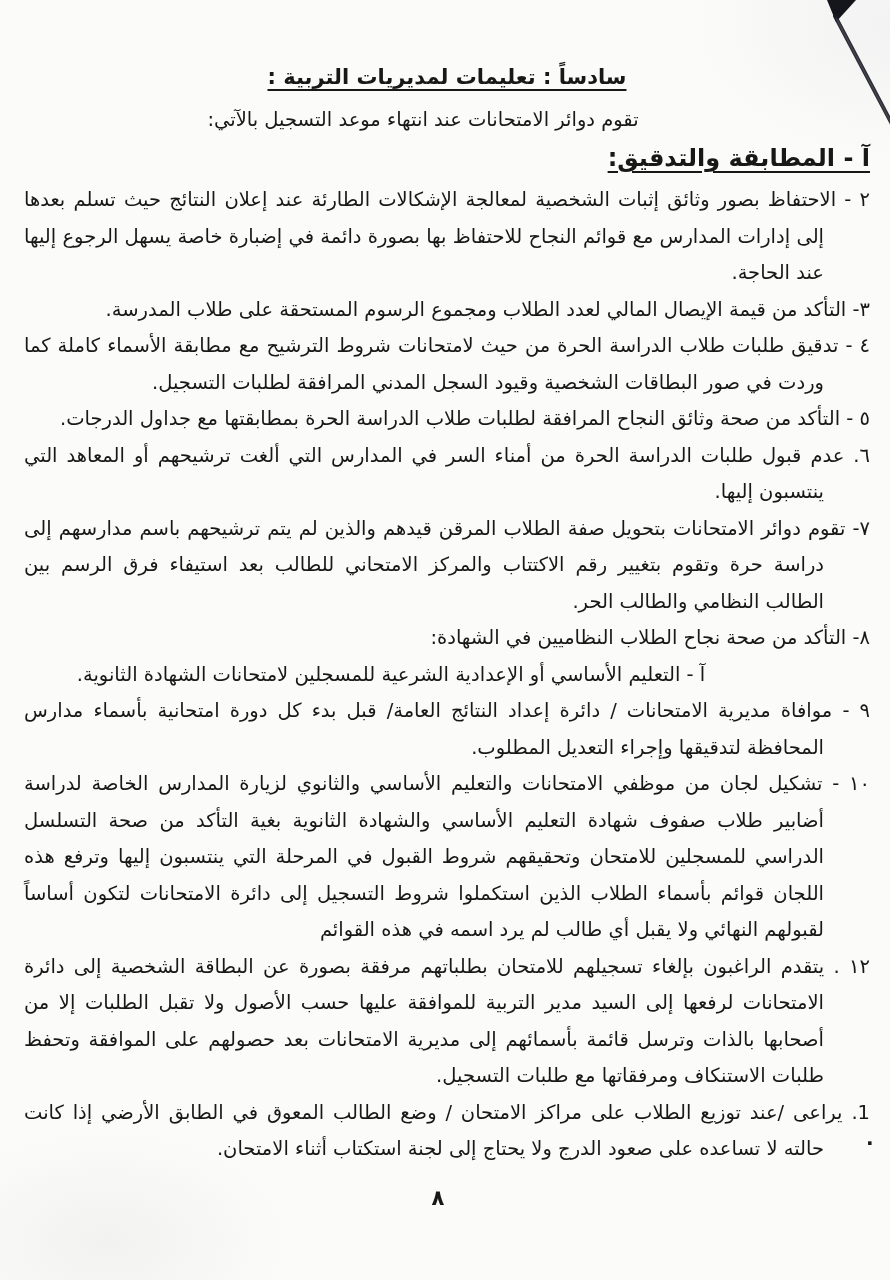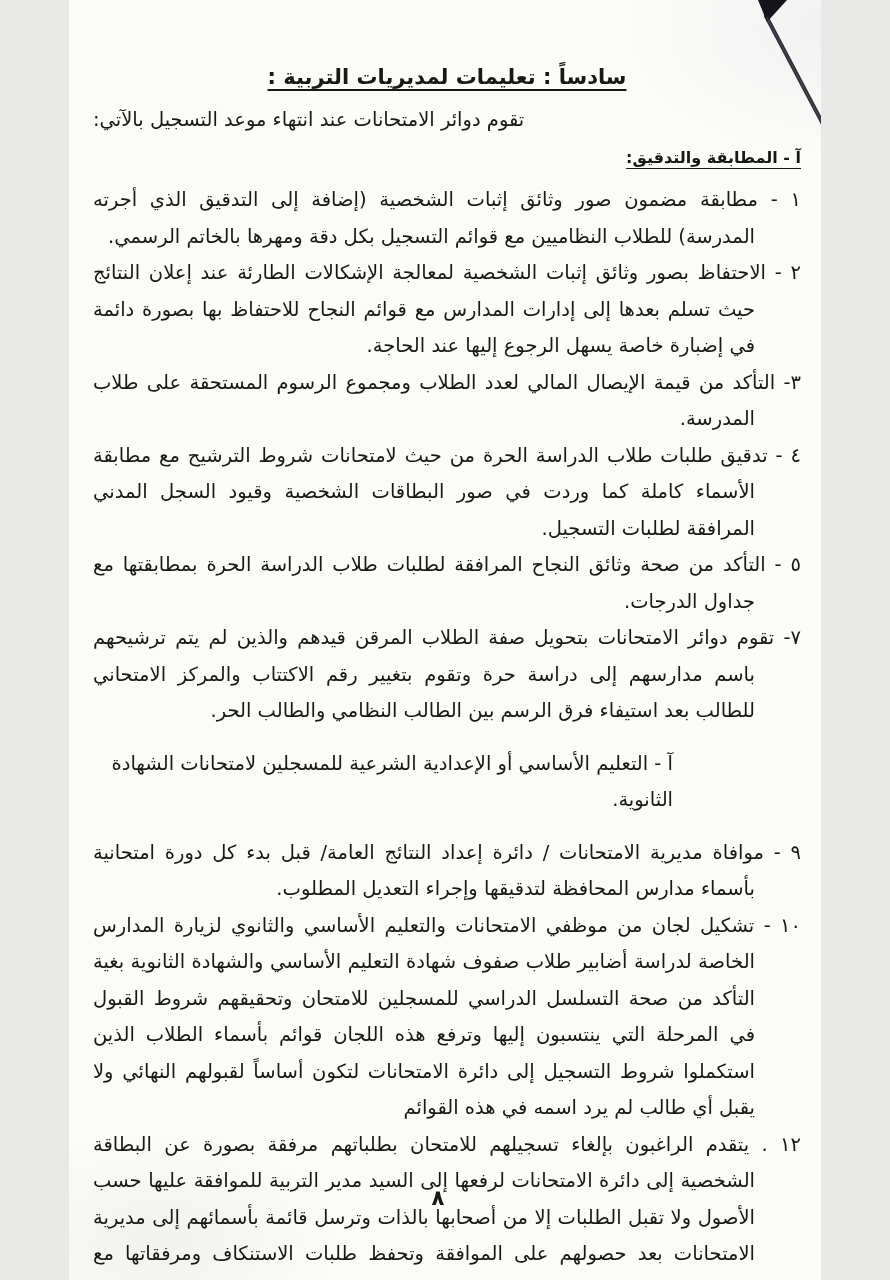--- a/index.html
+++ b/index.html
@@ -2,21 +2,21 @@
 <html lang="ar" dir="rtl"><head>
 <meta charset="utf-8">
 <style>
   html, body {
     margin: 0;
     padding: 0;
     background: #e9e9e7;
   }
   .page {
     position: relative;
-    width: 752px;
+    width: 890px;
     height: 1280px;
     margin: 0 auto;
     background:
       radial-gradient(ellipse 260px 160px at 12% 97%, rgba(120,120,115,0.07), rgba(0,0,0,0) 70%),
       radial-gradient(ellipse 300px 200px at 100% 2%, rgba(160,165,180,0.10), rgba(0,0,0,0) 65%),
       #fbfbf9;
     overflow: hidden;
     direction: rtl;
     font-family: "DejaVu Sans", sans-serif;
     color: #181816;
@@ -42,26 +42,26 @@
     line-height: 34px;
     margin: 0 0 8px 0;
   }
   .doc-title .u {
     text-decoration: underline;
     text-underline-offset: 5px;
   }
   .intro-line {
     font-size: 19.5px;
     line-height: 36px;
-    text-align: left;
+    text-align: center;
     padding-right: 48px;
     margin: 0 0 2px 0;
   }
   .section-heading {
-    font-size: 16px;
+    font-size: 24px;
     font-weight: bold;
     line-height: 36px;
     margin: 0 0 6px 0;
   }
   .section-heading .u {
     text-decoration: underline;
     text-underline-offset: 5px;
   }
   .items {
     font-size: 19.5px;
@@ -71,24 +71,24 @@
     text-align: justify;
     padding-right: 46px;
     text-indent: -46px;
     margin: 0;
   }
   .item .num {
     white-space: nowrap;
   }
   .sub-item {
     line-height: 36.5px;
-    text-align: right;
+    text-align: center;
     padding-right: 112px;
     text-indent: 0;
-    margin: 16px;
+    margin: 0;
   }
   .page-number {
     position: absolute;
     top: 1186px;
     left: 0;
     right: 14px;
     text-align: center;
     font-size: 21px;
     font-weight: bold;
   }
@@ -118,24 +118,20 @@
     </h1>
 
     <p class="intro-line">تقوم دوائر الامتحانات عند انتهاء موعد التسجيل بالآتي:</p>
 
     <h2 class="section-heading">
       <span class="u">آ - المطابقة والتدقيق:</span>
     </h2>
 
     <div class="items">
 
-      <p class="item">
-        <span class="num">١ -</span>
-        <span>مطابقة مضمون صور وثائق إثبات الشخصية (إضافة إلى التدقيق الذي أجرته المدرسة) للطلاب النظاميين مع قوائم التسجيل بكل دقة ومهرها بالخاتم الرسمي.</span>
-      </p>
 
       <p class="item">
         <span class="num">٢ -</span>
         <span>الاحتفاظ بصور وثائق إثبات الشخصية لمعالجة الإشكالات الطارئة عند إعلان النتائج حيث تسلم بعدها إلى إدارات المدارس مع قوائم النجاح للاحتفاظ بها بصورة دائمة في إضبارة خاصة يسهل الرجوع إليها عند الحاجة.</span>
       </p>
 
       <p class="item">
         <span class="num">٣-</span>
         <span>التأكد من قيمة الإيصال المالي لعدد الطلاب ومجموع الرسوم المستحقة على طلاب المدرسة.</span>
       </p>
@@ -143,26 +139,34 @@
       <p class="item">
         <span class="num">٤ -</span>
         <span>تدقيق طلبات طلاب الدراسة الحرة من حيث لامتحانات شروط الترشيح مع مطابقة الأسماء كاملة كما وردت في صور البطاقات الشخصية وقيود السجل المدني المرافقة لطلبات التسجيل.</span>
       </p>
 
       <p class="item">
         <span class="num">٥ -</span>
         <span>التأكد من صحة وثائق النجاح المرافقة لطلبات طلاب الدراسة الحرة بمطابقتها مع جداول الدرجات.</span>
       </p>
 
+      <p class="item">
+        <span class="num">٦.</span>
+        <span>عدم قبول طلبات الدراسة الحرة من أمناء السر في المدارس التي ألغت ترشيحهم أو المعاهد التي ينتسبون إليها.</span>
+      </p>
 
       <p class="item">
         <span class="num">٧-</span>
         <span>تقوم دوائر الامتحانات بتحويل صفة الطلاب المرقن قيدهم والذين لم يتم ترشيحهم باسم مدارسهم إلى دراسة حرة وتقوم بتغيير رقم الاكتتاب والمركز الامتحاني للطالب بعد استيفاء فرق الرسم بين الطالب النظامي والطالب الحر.</span>
       </p>
 
+      <p class="item">
+        <span class="num">٨-</span>
+        <span>التأكد من صحة نجاح الطلاب النظاميين في الشهادة:</span>
+      </p>
       <p class="sub-item">
         <span class="num">آ -</span>
         <span>التعليم الأساسي أو الإعدادية الشرعية للمسجلين لامتحانات الشهادة الثانوية.</span>
       </p>
 
       <p class="item">
         <span class="num">٩ -</span>
         <span>موافاة مديرية الامتحانات / دائرة إعداد النتائج العامة/ قبل بدء كل دورة امتحانية بأسماء مدارس المحافظة لتدقيقها وإجراء التعديل المطلوب.</span>
       </p>
 

